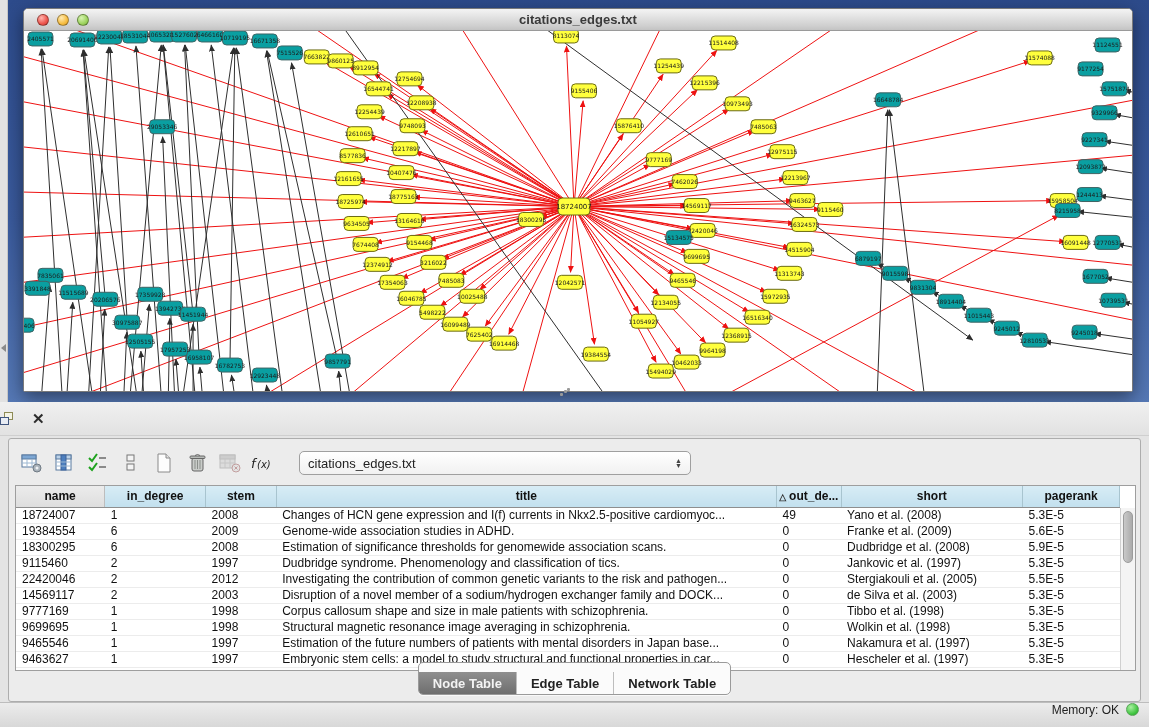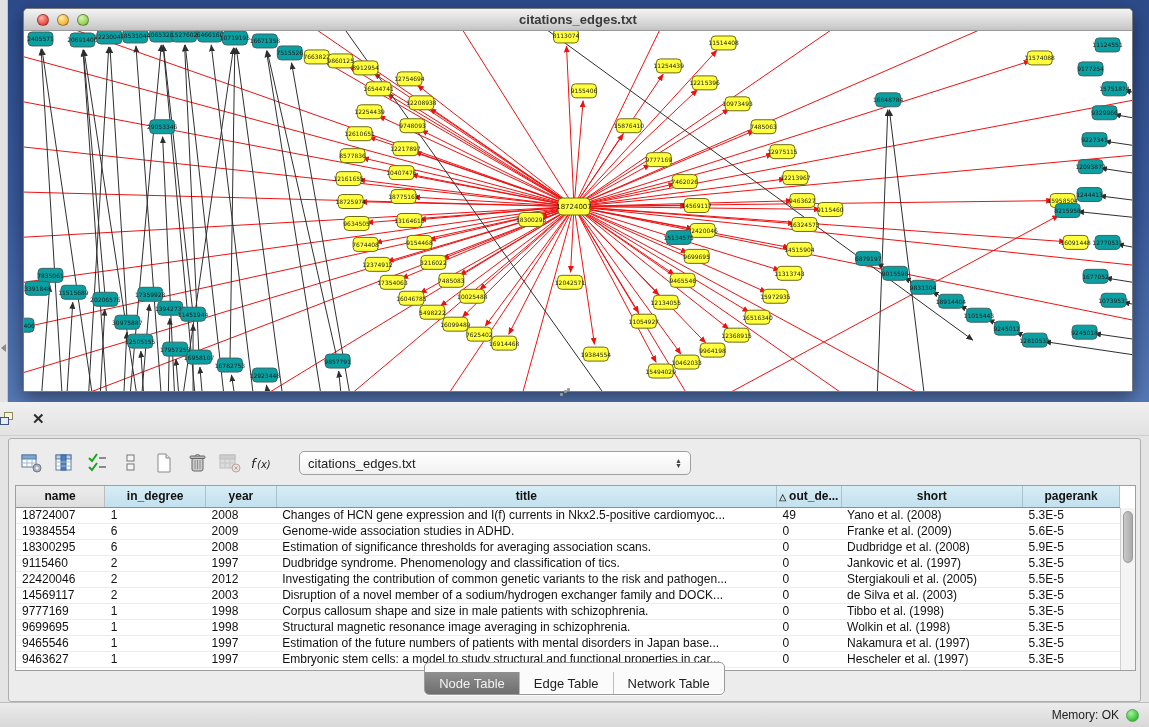--- a/index.html
+++ b/index.html
@@ -64,29 +64,29 @@
   td.c-center { text-align:left; }
   .sort-tri { font-size:9px; color:#333; margin-right:3px; }
   .vscroll { position:absolute; right:0; top:22px; width:15px; height:163px;
     background:#f4f4f4; border-left:1px solid #d0d0d0; }
   .vthumb { position:absolute; left:2px; top:3px; width:10px; height:52px;
     background:linear-gradient(90deg,#c9c9c9,#ababab); border-radius:6px; border:1px solid #9b9b9b; }
 
   .tabsrow { position:absolute; left:0; bottom:6px; width:100%; display:flex; justify-content:center; }
   .seg { display:flex; border:1px solid #9a9a9a; border-radius:5px; overflow:hidden;
     background:#fbfbfb; box-shadow:0 1px 0 rgba(255,255,255,.7); }
-  .seg button { font-family:"Liberation Sans",sans-serif; font-size:13px; font-weight:normal;
+  .seg button { font-family:"Liberation Sans",sans-serif; font-size:13px; font-weight:bold;
     border:none; background:transparent; color:#222; padding:3px 14px; height:22px;
     border-right:1px solid #bdbdbd; cursor:pointer;margin-top:9px; }
   .seg button:last-child { border-right:none; }
   .seg button.sel { background:linear-gradient(180deg,#8f8f8f,#6e6e6e); color:#f3f3f3; }
 
   .statusbar { position:absolute; left:0; top:702px; width:1149px; height:25px;
     background:linear-gradient(180deg,#ececec,#d8d8d8); border-top:1px solid #bdbdbd;
-    display:flex; align-items:center; justify-content:flex-end; font-size:12px; color:#222; }
+    display:flex; justify-content:flex-end; font-size:12px; color:#222; }
   .mem-dot { width:13px; height:13px; border-radius:50%; margin:0 10px 0 7px;
     background:radial-gradient(circle at 35% 30%,#a9f0a0,#3fc43f 65%,#2d9c2d);
     border:1px solid #57a357; }
 
   svg text { font-family:"DejaVu Sans", sans-serif; }
 </style>
 </head>
 <body>
 
 <div class="desktop">
@@ -581,21 +581,21 @@
         </span>
     </div>
   </div>
 
   <div class="tablewrap">
     <table class="grid">
       <thead id="thead">
           <tr>
             <th class="first" style="width: 88px;">name</th>
             <th style="width: 100px;">in_degree</th>
-            <th style="width: 70px;">year</th>
+            <th style="width: 70px;">stem</th>
             <th style="width: 496px;">title</th>
             <th style="width: 64px; text-align: center;"><span class="sort-tri">△</span>out_de...</th>
             <th style="width: 180px;">short</th>
             <th style="width: 96px;">pagerank</th>
           </tr>
         </thead>
       <tbody id="tbody">
           <tr>
             <td>18724007</td>
             <td>1</td>
@@ -611,21 +611,21 @@
             <td>2009</td>
             <td>Genome-wide association studies in ADHD.</td>
             <td>0</td>
             <td class="c-center">Franke et al. (2009)</td>
             <td>5.6E-5</td>
           </tr>
           <tr>
             <td>18300295</td>
             <td>6</td>
             <td>2008</td>
-            <td>Estimation of significance thresholds for averaging association scans.</td>
+            <td>Estimation of significance thresholds for genomewide association scans.</td>
             <td>0</td>
             <td class="c-center">Dudbridge et al. (2008)</td>
             <td>5.9E-5</td>
           </tr>
           <tr>
             <td>9115460</td>
             <td>2</td>
             <td>1997</td>
             <td>Dudbridge syndrome. Phenomenology and classification of tics.</td>
             <td>0</td>

